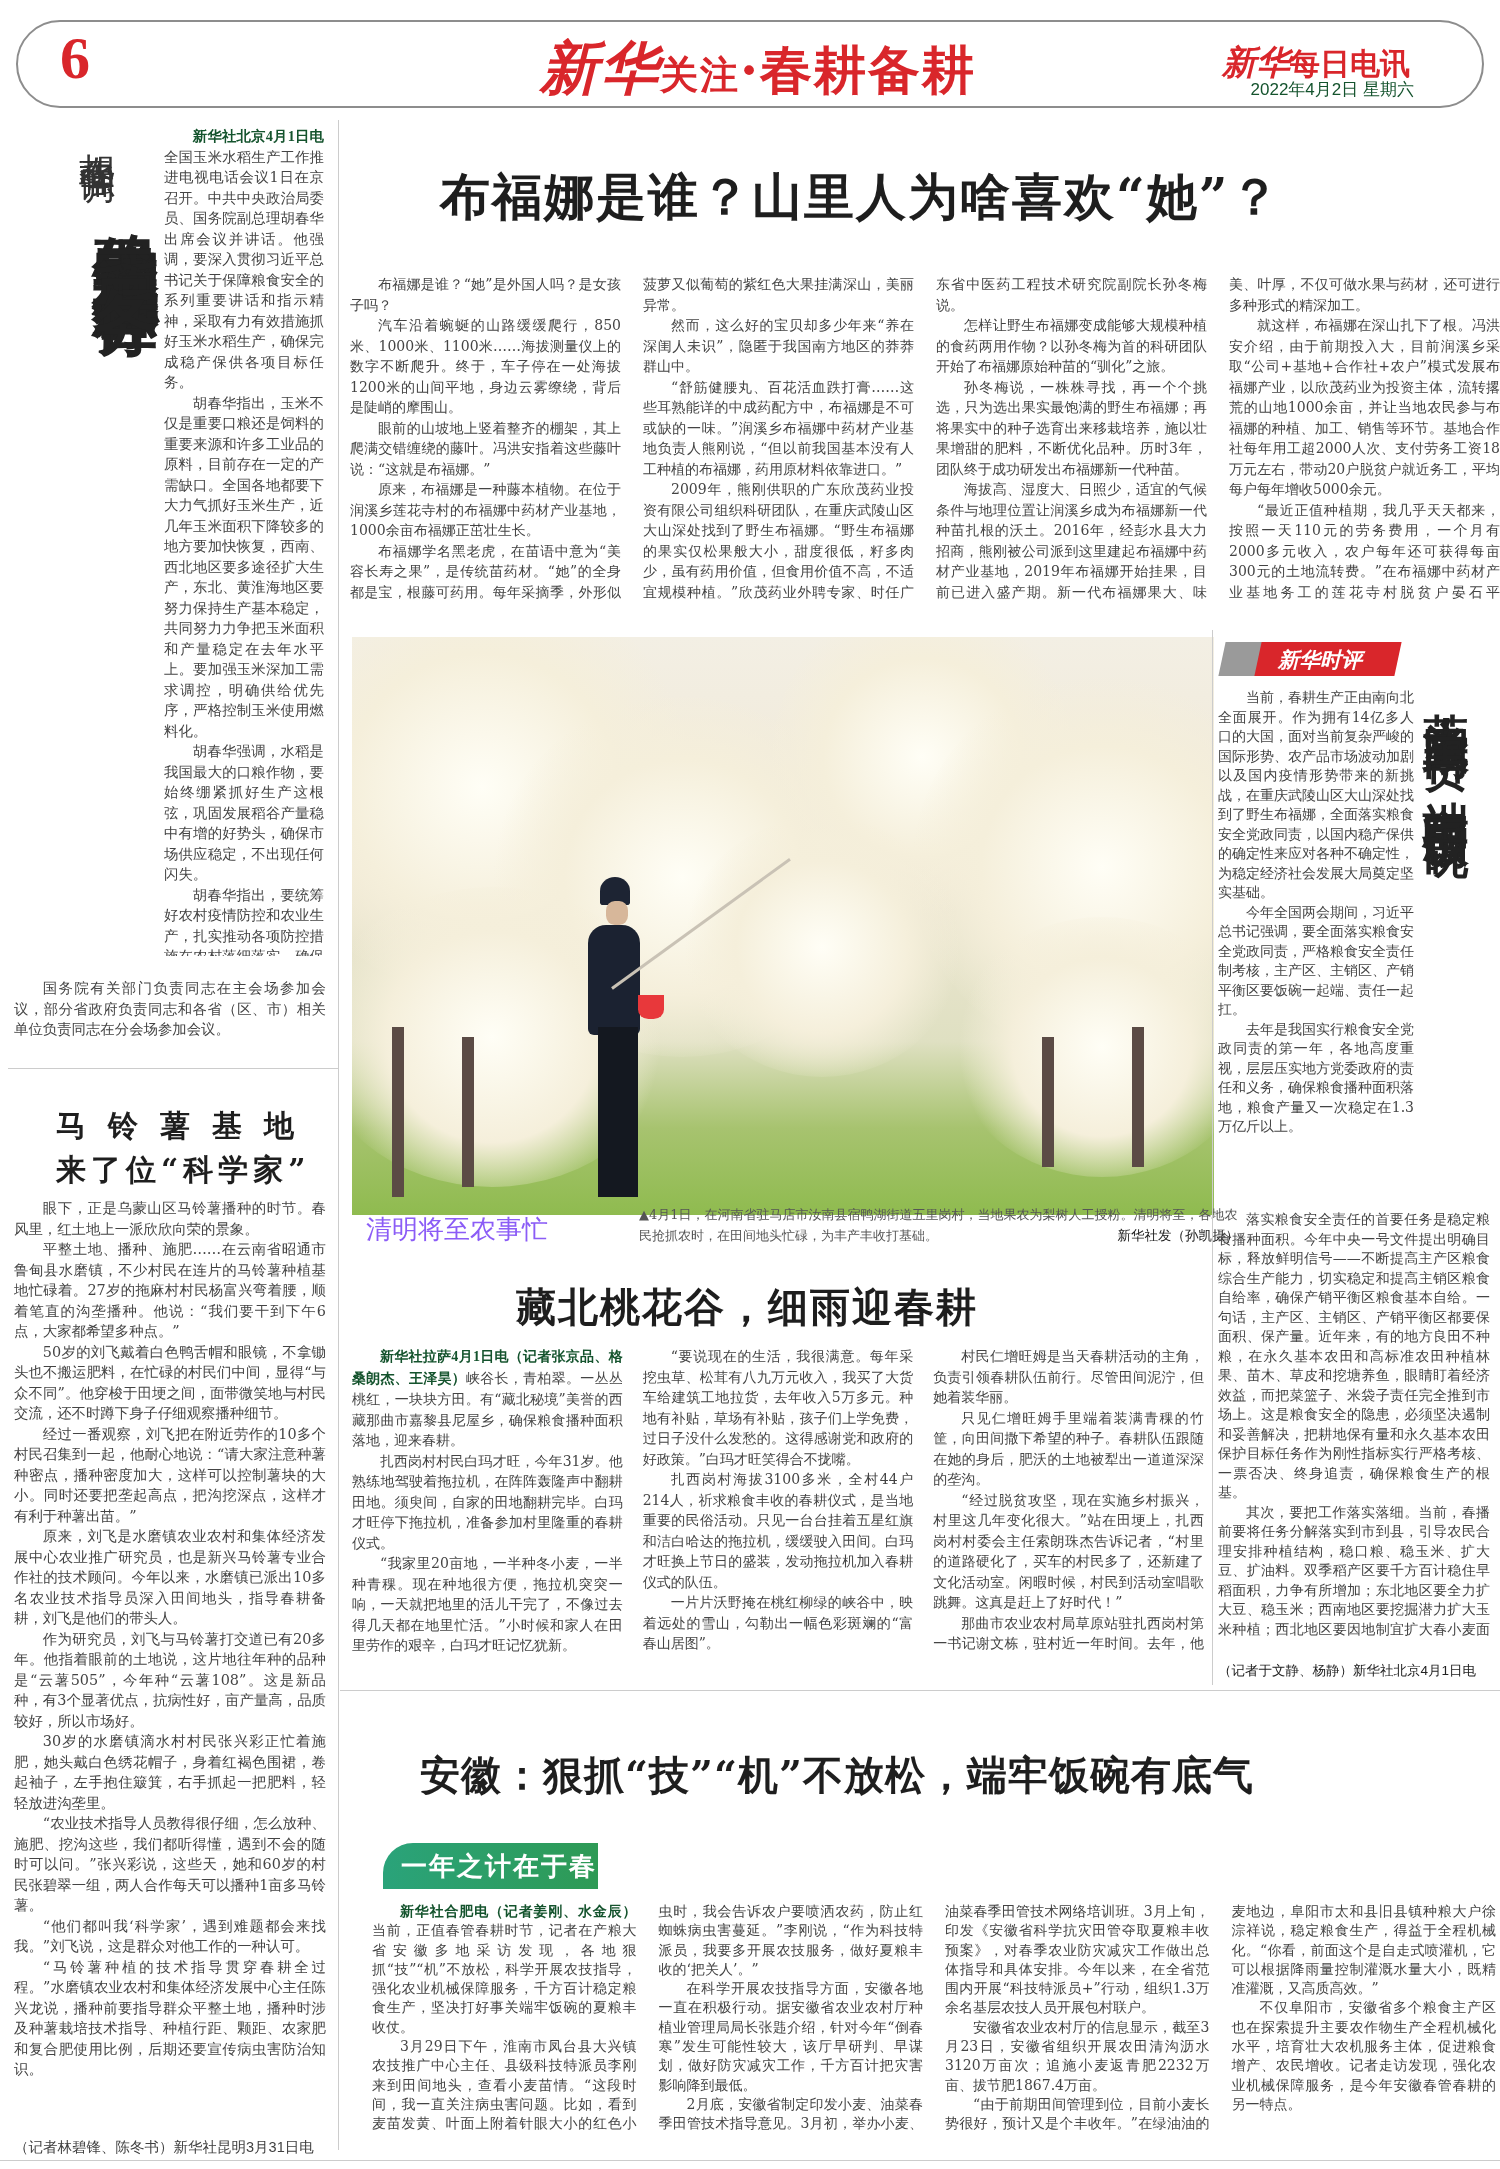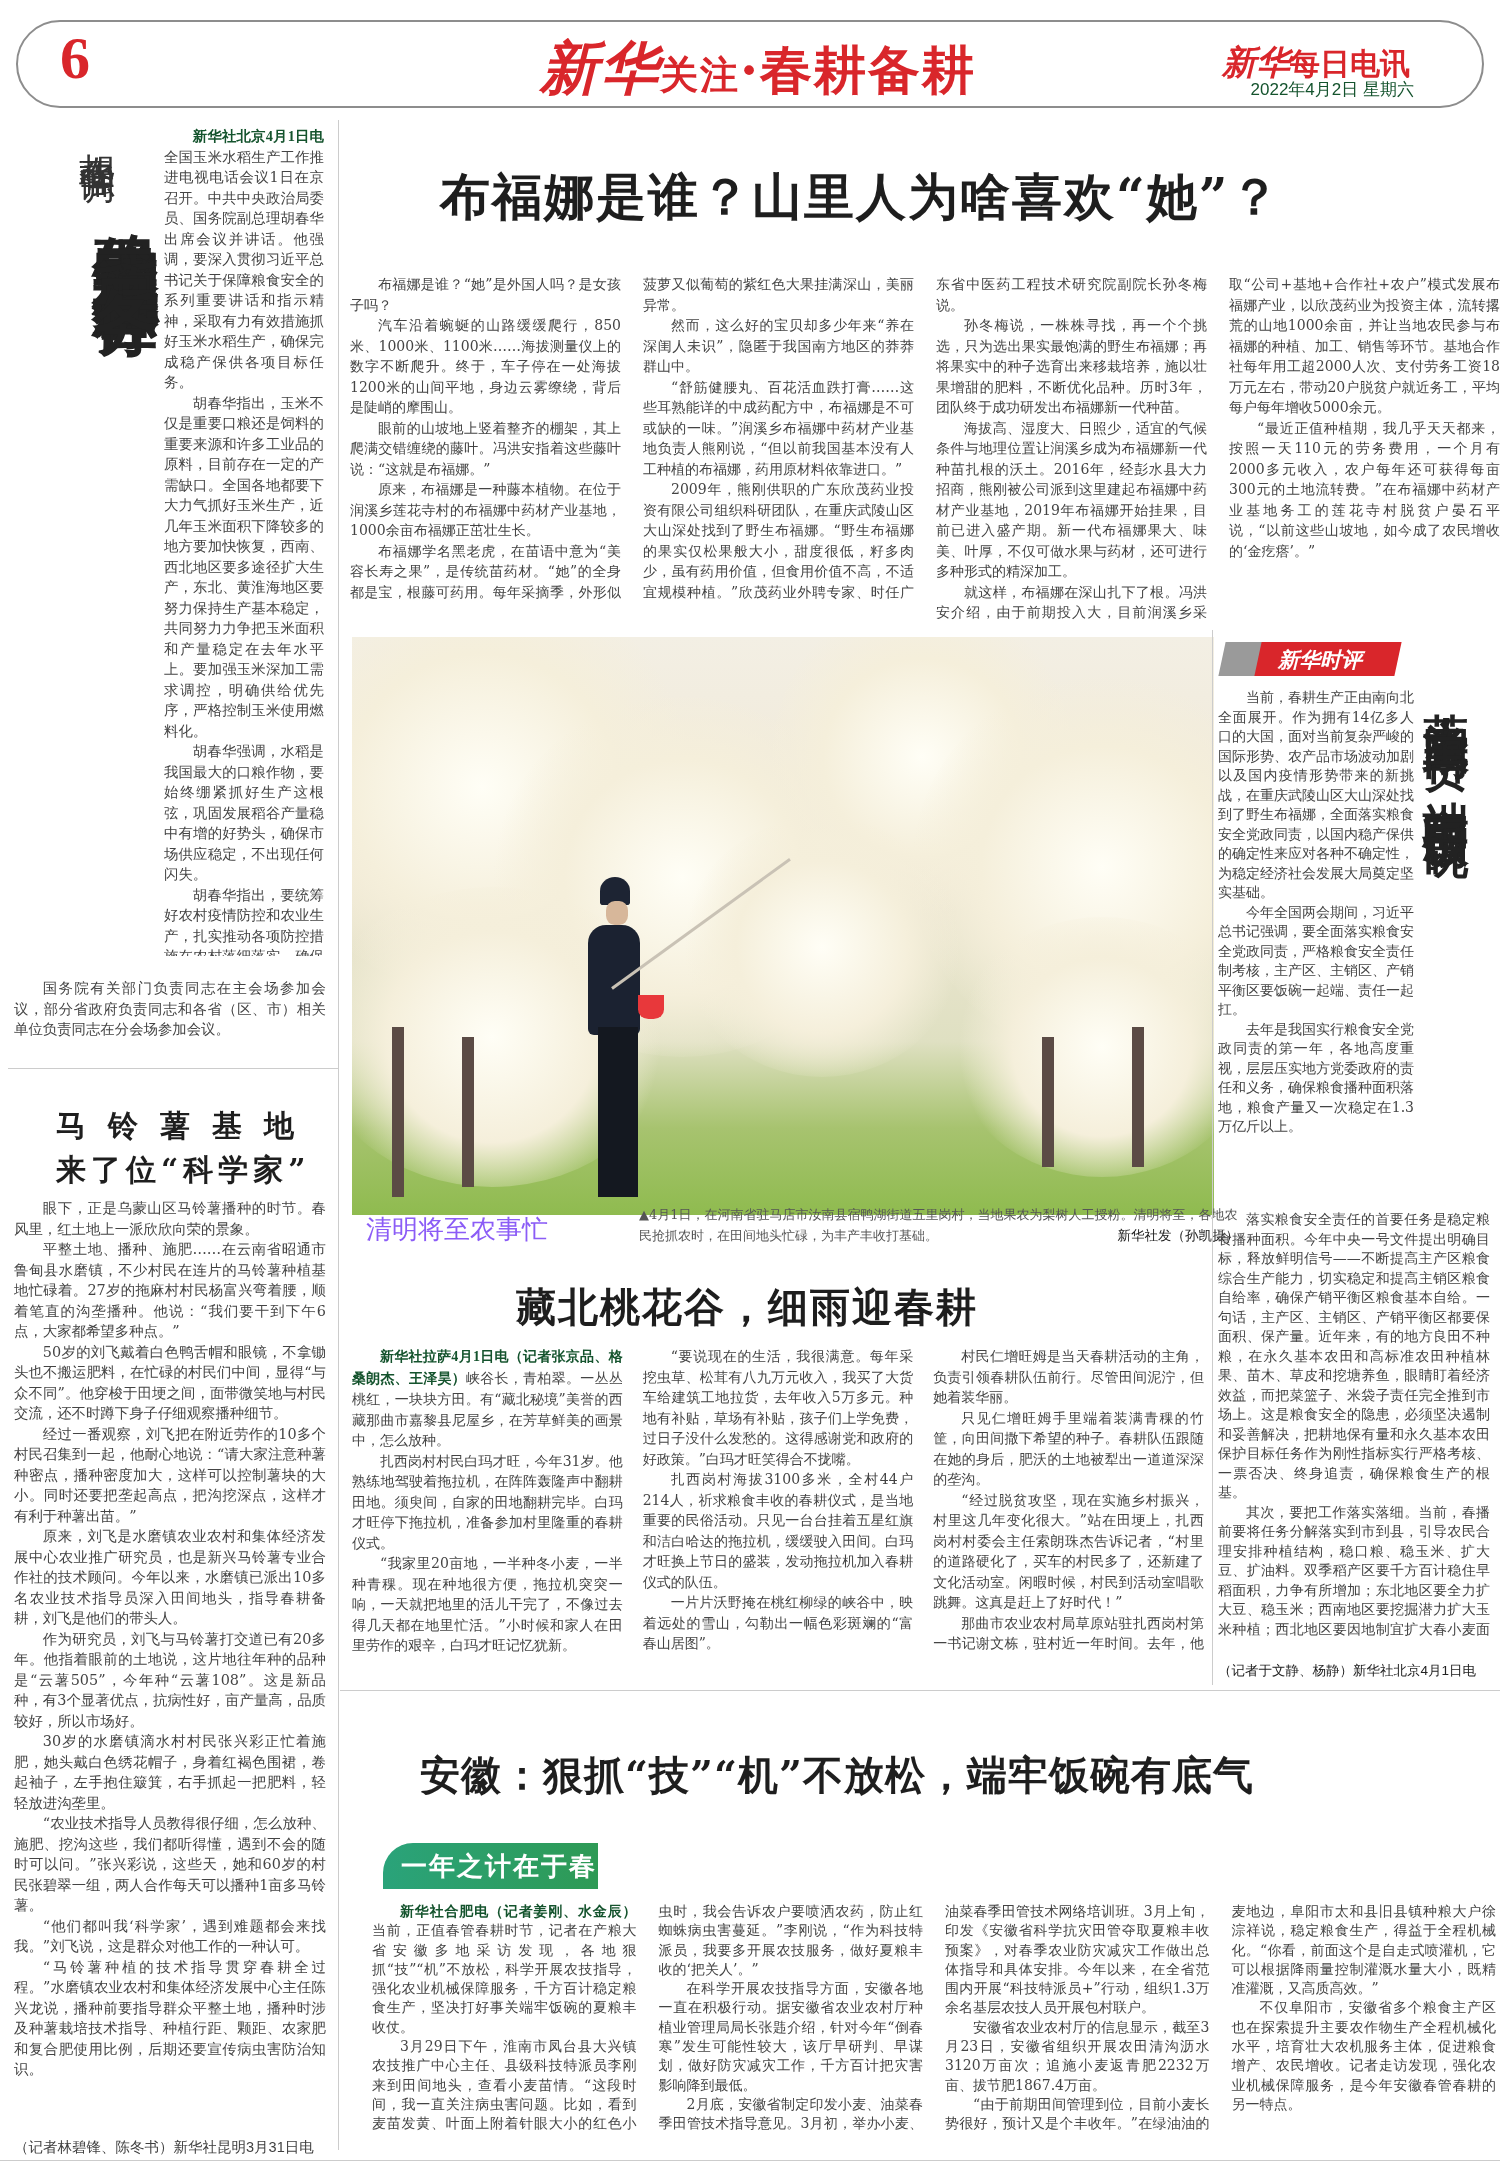--- a/index.html
+++ b/index.html
@@ -78,20 +78,21 @@
 <div class="abs headline" style="left:440px;top:164px;font-size:50px;letter-spacing:2px;">布福娜是谁？山里人为啥喜欢“她”？</div>
 <div class="abs text" style="left:350px;top:274px;width:1150px;height:352px;column-count:4;column-gap:22px;column-fill:auto;overflow:hidden;font-size:14px;">
   <p>布福娜是谁？“她”是外国人吗？是女孩子吗？</p>
   <p>汽车沿着蜿蜒的山路缓缓爬行，850米、1000米、1100米……海拔测量仪上的数字不断爬升。终于，车子停在一处海拔1200米的山间平地，身边云雾缭绕，背后是陡峭的摩围山。</p>
   <p>眼前的山坡地上竖着整齐的棚架，其上爬满交错缠绕的藤叶。冯洪安指着这些藤叶说：“这就是布福娜。”</p>
   <p>原来，布福娜是一种藤本植物。在位于润溪乡莲花寺村的布福娜中药材产业基地，1000余亩布福娜正茁壮生长。</p>
   <p>布福娜学名黑老虎，在苗语中意为“美容长寿之果”，是传统苗药材。“她”的全身都是宝，根藤可药用。每年采摘季，外形似菠萝又似葡萄的紫红色大果挂满深山，美丽异常。</p>
   <p>然而，这么好的宝贝却多少年来“养在深闺人未识”，隐匿于我国南方地区的莽莽群山中。</p>
   <p>“舒筋健腰丸、百花活血跌打膏……这些耳熟能详的中成药配方中，布福娜是不可或缺的一味。”润溪乡布福娜中药材产业基地负责人熊刚说，“但以前我国基本没有人工种植的布福娜，药用原材料依靠进口。”</p>
   <p>2009年，熊刚供职的广东欣茂药业投资有限公司组织科研团队，在重庆武陵山区大山深处找到了野生布福娜。“野生布福娜的果实仅松果般大小，甜度很低，籽多肉少，虽有药用价值，但食用价值不高，不适宜规模种植。”欣茂药业外聘专家、时任广东省中医药工程技术研究院副院长孙冬梅说。</p>
+  <p>怎样让野生布福娜变成能够大规模种植的食药两用作物？以孙冬梅为首的科研团队开始了布福娜原始种苗的“驯化”之旅。</p>
   <p>孙冬梅说，一株株寻找，再一个个挑选，只为选出果实最饱满的野生布福娜；再将果实中的种子选育出来移栽培养，施以壮果增甜的肥料，不断优化品种。历时3年，团队终于成功研发出布福娜新一代种苗。</p>
   <p>海拔高、湿度大、日照少，适宜的气候条件与地理位置让润溪乡成为布福娜新一代种苗扎根的沃土。2016年，经彭水县大力招商，熊刚被公司派到这里建起布福娜中药材产业基地，2019年布福娜开始挂果，目前已进入盛产期。新一代布福娜果大、味美、叶厚，不仅可做水果与药材，还可进行多种形式的精深加工。</p>
   <p>就这样，布福娜在深山扎下了根。冯洪安介绍，由于前期投入大，目前润溪乡采取“公司+基地+合作社+农户”模式发展布福娜产业，以欣茂药业为投资主体，流转撂荒的山地1000余亩，并让当地农民参与布福娜的种植、加工、销售等环节。基地合作社每年用工超2000人次、支付劳务工资18万元左右，带动20户脱贫户就近务工，平均每户每年增收5000余元。</p>
   <p>“最近正值种植期，我几乎天天都来，按照一天110元的劳务费用，一个月有2000多元收入，农户每年还可获得每亩300元的土地流转费。”在布福娜中药材产业基地务工的莲花寺村脱贫户晏石平说，“以前这些山坡地，如今成了农民增收的‘金疙瘩’。”</p>
 
 </div>
 
 <div class="abs photo" title="pear orchard in bloom, woman hand-pollinating with a pole and red bucket">
   <div class="tree" style="left:-80px;top:-60px;width:420px;height:420px;"></div>
   <div class="tree" style="left:140px;top:60px;width:380px;height:360px;"></div>
@@ -133,21 +134,21 @@
 <div class="abs text" style="left:1218px;top:1210px;width:272px;height:430px;overflow:hidden;font-size:14px;line-height:19.5px;">
   <p>落实粮食安全责任的首要任务是稳定粮食播种面积。今年中央一号文件提出明确目标，释放鲜明信号——不断提高主产区粮食综合生产能力，切实稳定和提高主销区粮食自给率，确保产销平衡区粮食基本自给。一句话，主产区、主销区、产销平衡区都要保面积、保产量。近年来，有的地方良田不种粮，在永久基本农田和高标准农田种植林果、苗木、草皮和挖塘养鱼，眼睛盯着经济效益，而把菜篮子、米袋子责任完全推到市场上。这是粮食安全的隐患，必须坚决遏制和妥善解决，把耕地保有量和永久基本农田保护目标任务作为刚性指标实行严格考核、一票否决、终身追责，确保粮食生产的根基。</p>
   <p>其次，要把工作落实落细。当前，春播前要将任务分解落实到市到县，引导农民合理安排种植结构，稳口粮、稳玉米、扩大豆、扩油料。双季稻产区要千方百计稳住早稻面积，力争有所增加；东北地区要全力扩大豆、稳玉米；西南地区要挖掘潜力扩大玉米种植；西北地区要因地制宜扩大春小麦面积。</p>
 
 </div>
 <div class="abs" style="left:1218px;top:1662px;width:280px;font-family:'Liberation Sans',sans-serif;font-size:13.5px;color:#222;">（记者于文静、杨静）新华社北京4月1日电</div>
 <div class="abs rule" style="left:1212px;top:630px;width:1px;height:1055px;"></div>
 
 <div class="abs headline" style="left:516px;top:1280px;font-size:40px;letter-spacing:2px;">藏北桃花谷，细雨迎春耕</div>
 <div class="abs text" style="left:352px;top:1346px;width:852px;height:320px;column-count:3;column-gap:20px;column-fill:auto;overflow:hidden;font-size:14px;">
-  <p><b>新华社拉萨4月1日电（记者张京品、格桑朗杰、王泽昊）</b><span>峡谷长，青柏翠。一丛丛桃红，一块块方田。有“藏北秘境”美誉的西藏那曲市嘉黎县尼屋乡，在芳草鲜美的画景中，怎么放种。</span></p>
+  <p><b>新华社拉萨4月1日电（记者张京品、格桑朗杰、王泽昊）</b><span>峡谷长，青柏翠。一丛丛桃红，一块块方田。有“藏北秘境”美誉的西藏那曲市嘉黎县尼屋乡，确保粮食播种面积落地，迎来春耕。</span></p>
   <p>扎西岗村村民白玛才旺，今年31岁。他熟练地驾驶着拖拉机，在阵阵轰隆声中翻耕田地。须臾间，自家的田地翻耕完毕。白玛才旺停下拖拉机，准备参加村里隆重的春耕仪式。</p>
   <p>“我家里20亩地，一半种冬小麦，一半种青稞。现在种地很方便，拖拉机突突一响，一天就把地里的活儿干完了，不像过去得几天都在地里忙活。”小时候和家人在田里劳作的艰辛，白玛才旺记忆犹新。</p>
   <p>“要说现在的生活，我很满意。每年采挖虫草、松茸有八九万元收入，我买了大货车给建筑工地拉货，去年收入5万多元。种地有补贴，草场有补贴，孩子们上学免费，过日子没什么发愁的。这得感谢党和政府的好政策。”白玛才旺笑得合不拢嘴。</p>
   <p>扎西岗村海拔3100多米，全村44户214人，祈求粮食丰收的春耕仪式，是当地重要的民俗活动。只见一台台挂着五星红旗和洁白哈达的拖拉机，缓缓驶入田间。白玛才旺换上节日的盛装，发动拖拉机加入春耕仪式的队伍。</p>
   <p>一片片沃野掩在桃红柳绿的峡谷中，映着远处的雪山，勾勒出一幅色彩斑斓的“富春山居图”。</p>
   <p>村民仁增旺姆是当天春耕活动的主角，负责引领春耕队伍前行。尽管田间泥泞，但她着装华丽。</p>
   <p>只见仁增旺姆手里端着装满青稞的竹筐，向田间撒下希望的种子。春耕队伍跟随在她的身后，肥沃的土地被犁出一道道深深的垄沟。</p>
   <p>“经过脱贫攻坚，现在实施乡村振兴，村里这几年变化很大。”站在田埂上，扎西岗村村委会主任索朗珠杰告诉记者，“村里的道路硬化了，买车的村民多了，还新建了文化活动室。闲暇时候，村民到活动室唱歌跳舞。这真是赶上了好时代！”</p>
   <p>那曲市农业农村局草原站驻扎西岗村第一书记谢文栋，驻村近一年时间。去年，他结合工作实际，协调牧草种子和肥料，在村里实施人工种草项目，带动全村增收1.8万元。“乡村振兴是个大课题，我在这里就得多动脑子，真正让农村富起来、美起来。”</p>
 

